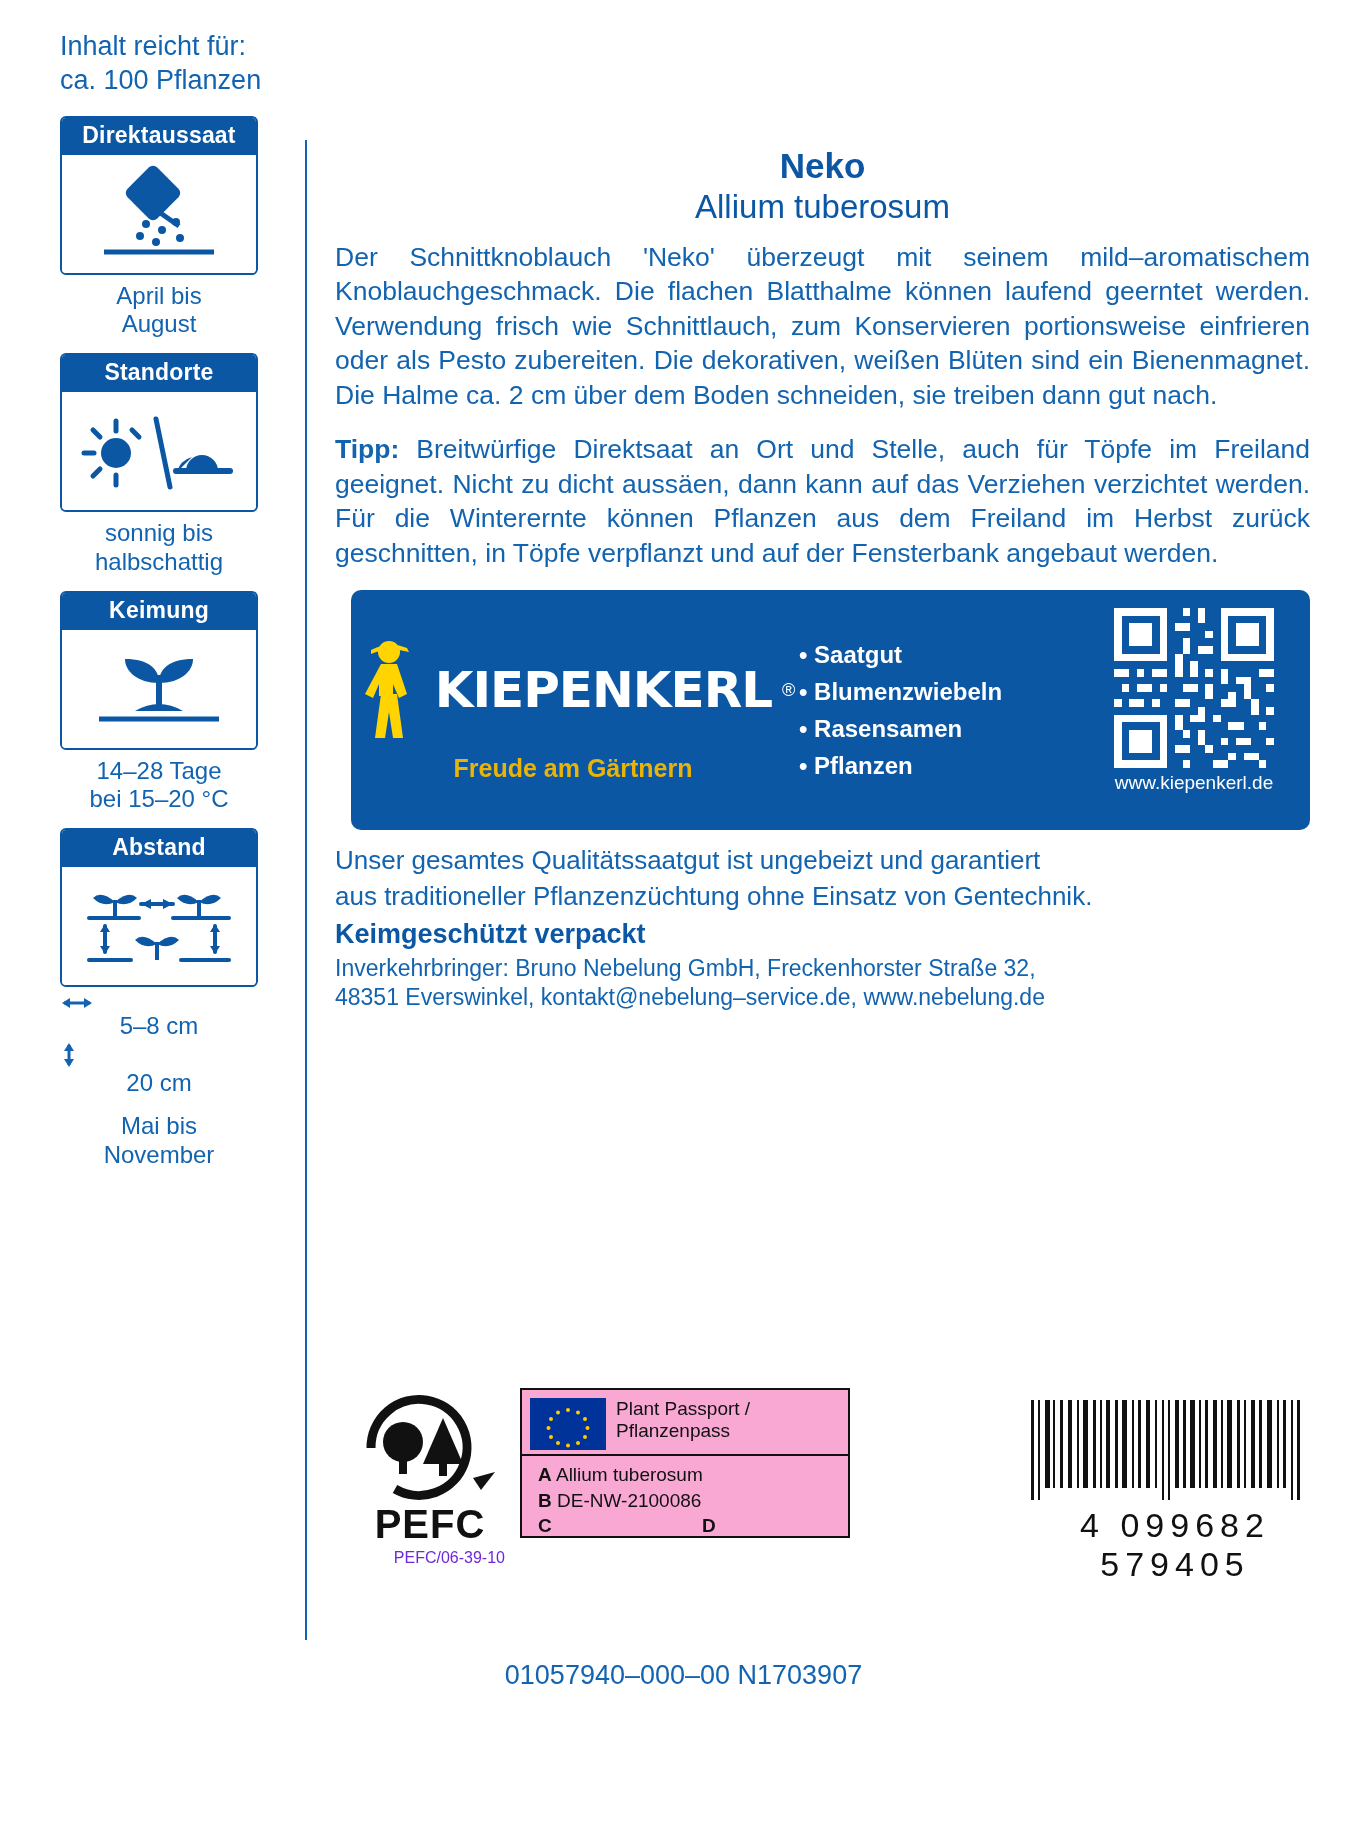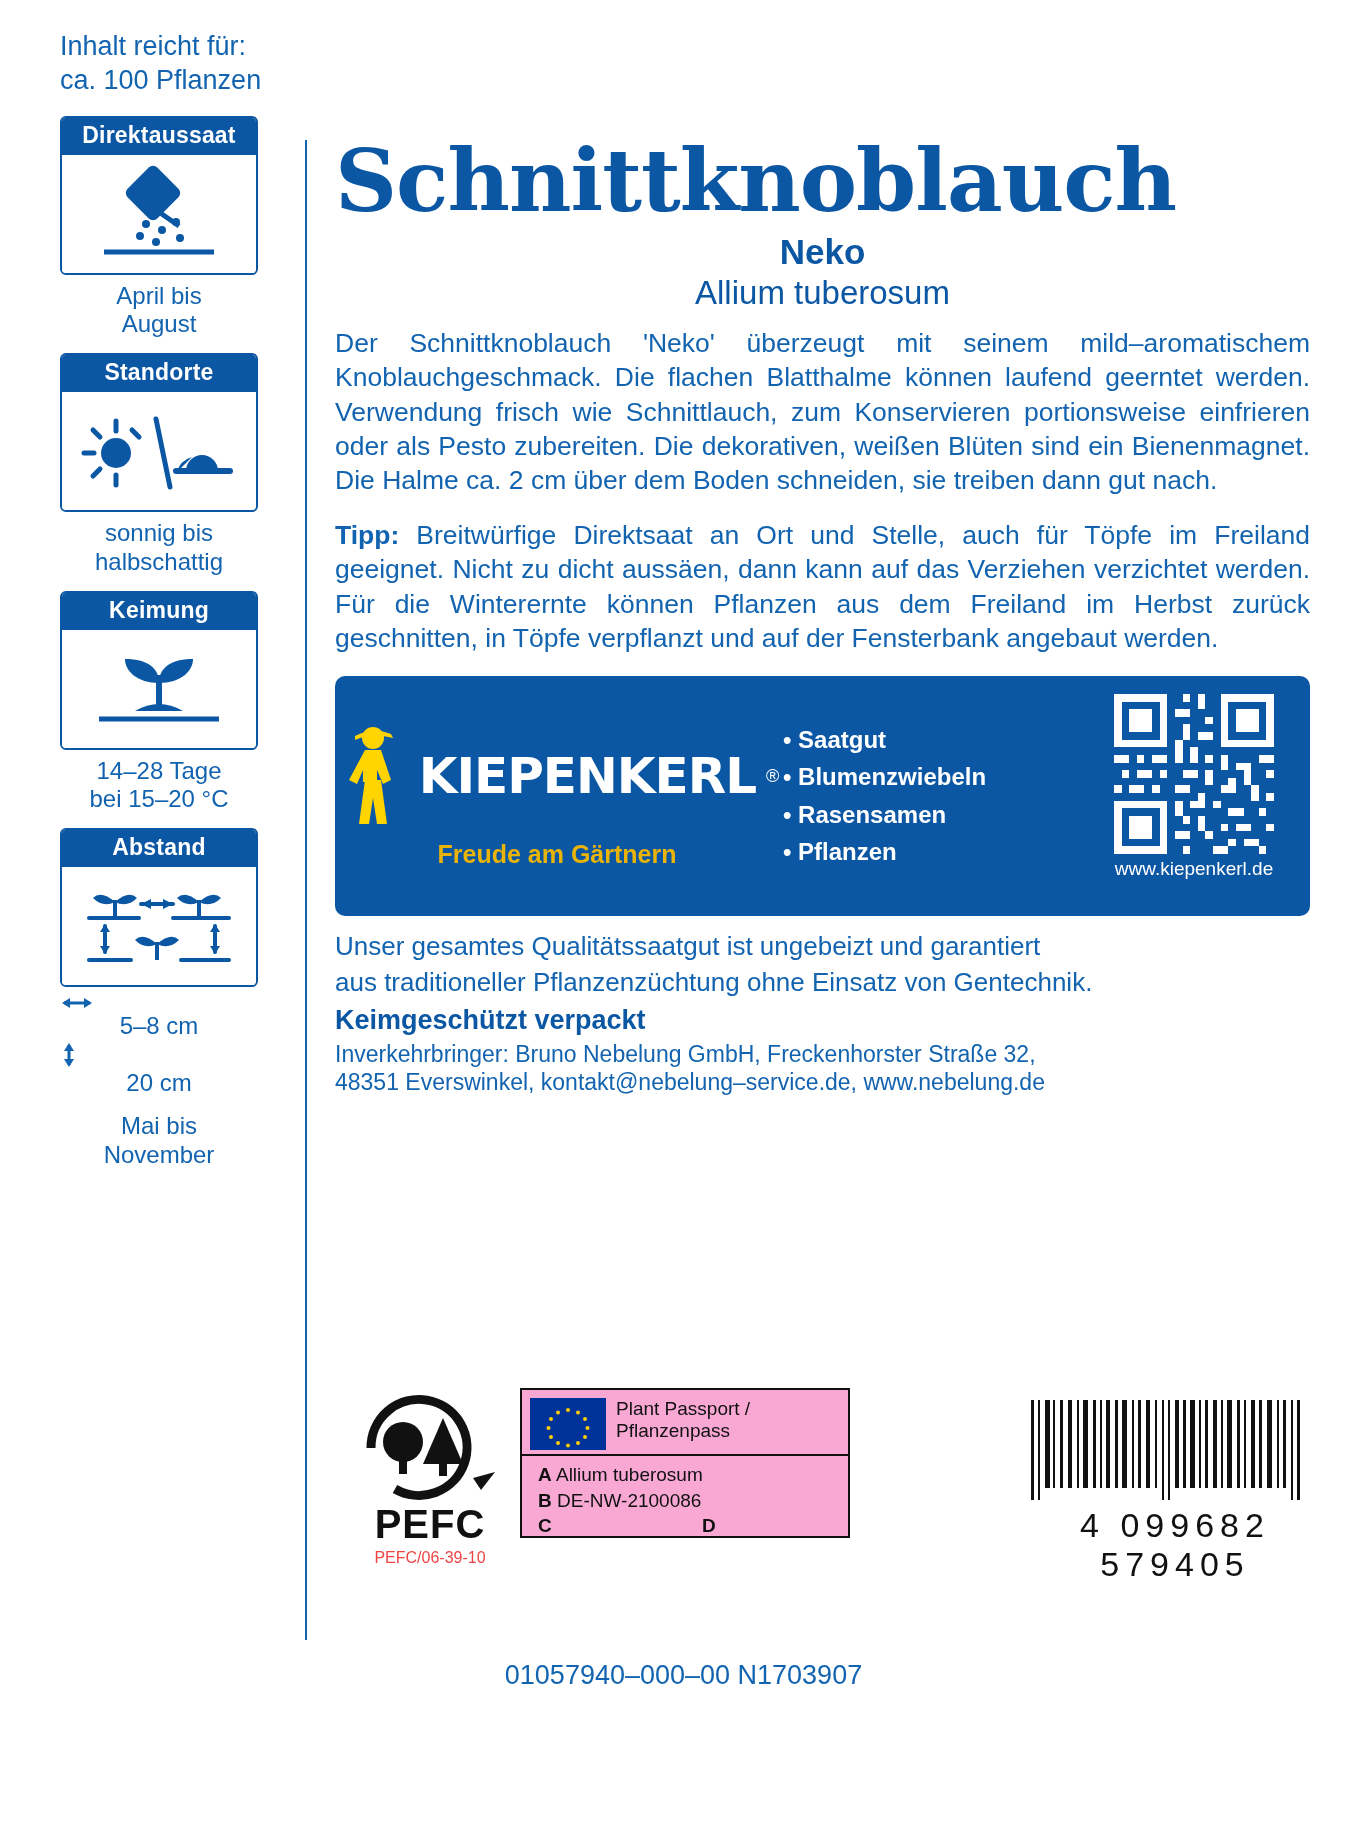--- a/index.html
+++ b/index.html
@@ -115,21 +115,21 @@
     text-align: justify;
     margin: 0 0 20px 0;
   }
   p.body-text b { font-weight: bold; }
 
   
   .brand-panel {
     background: #0b57a4;
     border-radius: 10px;
     height: 240px;
-    margin: 6px 0 14px 0;
+    margin: 6px 0 14px 16px;
     display: flex;
     align-items: center;
     padding: 0 18px;
     position: relative;
   }
   .brand-left { width: 400px; padding-left: 8px; display:flex; flex-direction:column; align-items:center;}
   .brand-logo-row { display:flex; align-items:center; gap:10px; }
   .brand-name {
     color:#fff; font-family:"DejaVu Sans", sans-serif; font-weight:bold;
     font-size: 50px; letter-spacing: -1px;
@@ -151,21 +151,21 @@
 
   
   .badges {
     position: absolute;
     left: 335px;
     top: 1380px;
     width: 990px;
     height: 200px;
   }
   .pefc { position:absolute; left: 20px; top: 10px; text-align:center; }
-  .pefc-code { font-size: 16px; color:#ef4444; margin-top: 2px; }
+  .pefc-code { font-size: 16px; color:#6d28d9; margin-top: 2px; text-align: right; }
   .passport {
     position:absolute; left: 185px; top: 8px;
     width: 330px; height: 150px;
     border: 2px solid #111; background:#f9a8d4;
     color:#111;
   }
   .pp-top { display:flex; gap:10px; padding: 8px 8px 4px 8px; border-bottom: 2px solid #111;}
   .pp-flag {
     width: 76px; height: 52px; background:#003399; position:relative; flex: 0 0 auto;
   }
@@ -326,21 +326,20 @@
       <div class="icon-caption">
         <span class="row">Mai bis</span>
         <span class="row">November</span>
       </div>
     </div>
   </div>
 
   <div class="v-divider"></div>
 
   <div class="right-col">
-    <h1 class="title">Schnittknoblauch</h1>
     <div class="variety">Neko</div>
     <div class="latin">Allium tuberosum</div>
 
     <p class="body-text">Der Schnittknoblauch 'Neko' überzeugt mit seinem mild–aromatischem Knoblauchgeschmack. Die flachen Blatthalme können laufend geerntet werden. Verwendung frisch wie Schnittlauch, zum Konservieren portionsweise einfrieren oder als Pesto zubereiten. Die dekorativen, weißen Blüten sind ein Bienenmagnet. Die Halme ca. 2 cm über dem Boden schneiden, sie treiben dann gut nach.</p>
 
     <p class="body-text"><b>Tipp:</b><span> Breitwürfige Direktsaat an Ort und Stelle, auch für Töpfe im Freiland geeignet. Nicht zu dicht aussäen, dann kann auf das Verziehen verzichtet werden. Für die Winterernte können Pflanzen aus dem Freiland im Herbst zurück geschnitten, in Töpfe verpflanzt und auf der Fensterbank angebaut werden.</span></p>
 
     <div class="brand-panel">
       <div class="brand-left">
         <div class="brand-logo-row">

